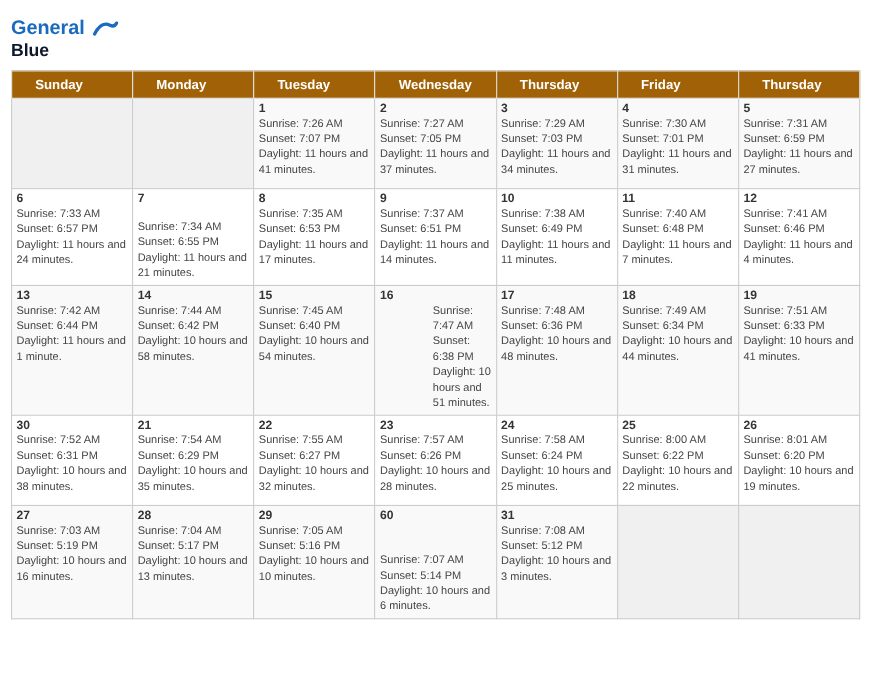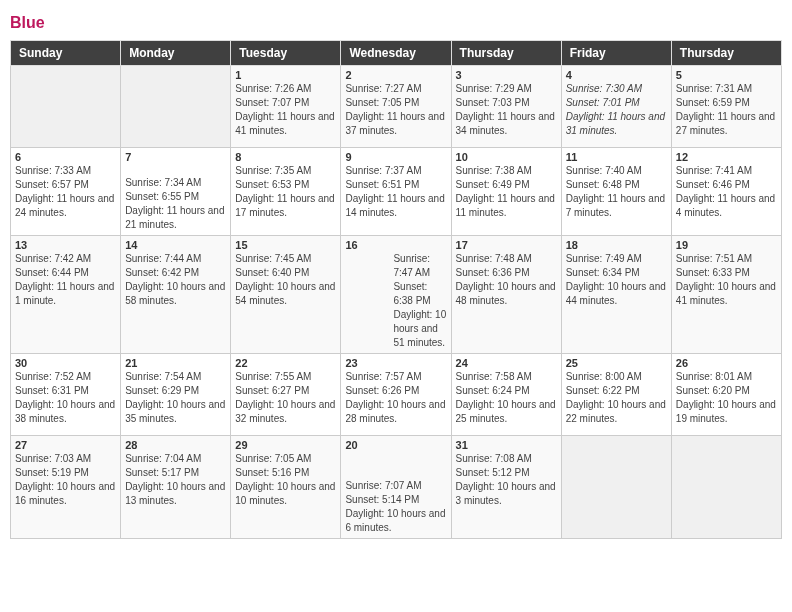--- a/index.html
+++ b/index.html
@@ -46,25 +46,25 @@
     .location {
       font-size: 14px;
       color: #555;
     }
     table {
       width: 100%;
       border-collapse: collapse;
       table-layout: fixed;
     }
     thead tr th {
-      background-color: #404040;
+      background-color: #a16207;
       color: #fff;
       font-size: 12px;
       font-weight: bold;
-      padding: 5px 8px;
+      padding: 5px 21px;
       text-align: left;
       border: 1px solid #ddd;
     }
     tbody tr td {
       border: 1px solid #ccc;
       vertical-align: top;
       padding: 3px 4px;
       height: 82px;
       background: #fff;
       font-size: 10.5px;
@@ -90,21 +90,27 @@
     .empty-cell {
       background: #f0f0f0 !important;
     }
   </style>
 </head>
 <body>
 
 <div class="header">
   <div class="logo">
     <div>
-      <div class="logo-text" style="color:#be185d;font-size:16px;">Blue</div>
+      <div class="logo-text">
+        <span>General</span>
+        <svg class="logo-icon" viewBox="0 0 24 18" fill="none" xmlns="http://www.w3.org/2000/svg" style="display:inline-block;vertical-align:middle;margin-left:2px;">
+          <path d="M2 14 Q8 2 16 6 Q20 8 22 4" stroke="#1a6abf" stroke-width="3" fill="none" stroke-linecap="round"></path>
+        </svg>
+      </div>
+      <div class="logo-text" style="color:#0f172a;font-size:16px;">Blue</div>
     </div>
   </div>
   <div class="title-block">
     <div class="month-title"></div>
     <div class="location"></div>
   </div>
 </div>
 
 <table>
   <thead>
@@ -135,21 +141,21 @@
 Daylight: 11 hours and 37 minutes.</div>
         </td>
         <td>
           <span class="day-number">3</span>
           <div class="day-info" style="white-space: pre-line;">Sunrise: 7:29 AM
 Sunset: 7:03 PM
 Daylight: 11 hours and 34 minutes.</div>
         </td>
         <td>
           <span class="day-number">4</span>
-          <div class="day-info" style="white-space: pre-line; font-style: italic;">Sunrise: 7:30 AM
+          <div class="day-info" style="white-space: pre-line;">Sunrise: 7:30 AM
 Sunset: 7:01 PM
 Daylight: 11 hours and 31 minutes.</div>
         </td>
         <td>
           <span class="day-number">5</span>
           <div class="day-info" style="white-space: pre-line;">Sunrise: 7:31 AM
 Sunset: 6:59 PM
 Daylight: 11 hours and 27 minutes.</div>
         </td>
       </tr>
@@ -298,21 +304,21 @@
 Sunset: 5:17 PM
 Daylight: 10 hours and 13 minutes.</div>
         </td>
         <td>
           <span class="day-number">29</span>
           <div class="day-info" style="white-space: pre-line;">Sunrise: 7:05 AM
 Sunset: 5:16 PM
 Daylight: 10 hours and 10 minutes.</div>
         </td>
         <td>
-          <span class="day-number">20</span>
+          <span class="day-number">60</span>
           <div class="day-info" style="white-space: pre-line; margin-top: 28px;">Sunrise: 7:07 AM
 Sunset: 5:14 PM
 Daylight: 10 hours and 6 minutes.</div>
         </td>
         <td>
           <span class="day-number">31</span>
           <div class="day-info" style="white-space: pre-line;">Sunrise: 7:08 AM
 Sunset: 5:12 PM
 Daylight: 10 hours and 3 minutes.</div>
         </td>

